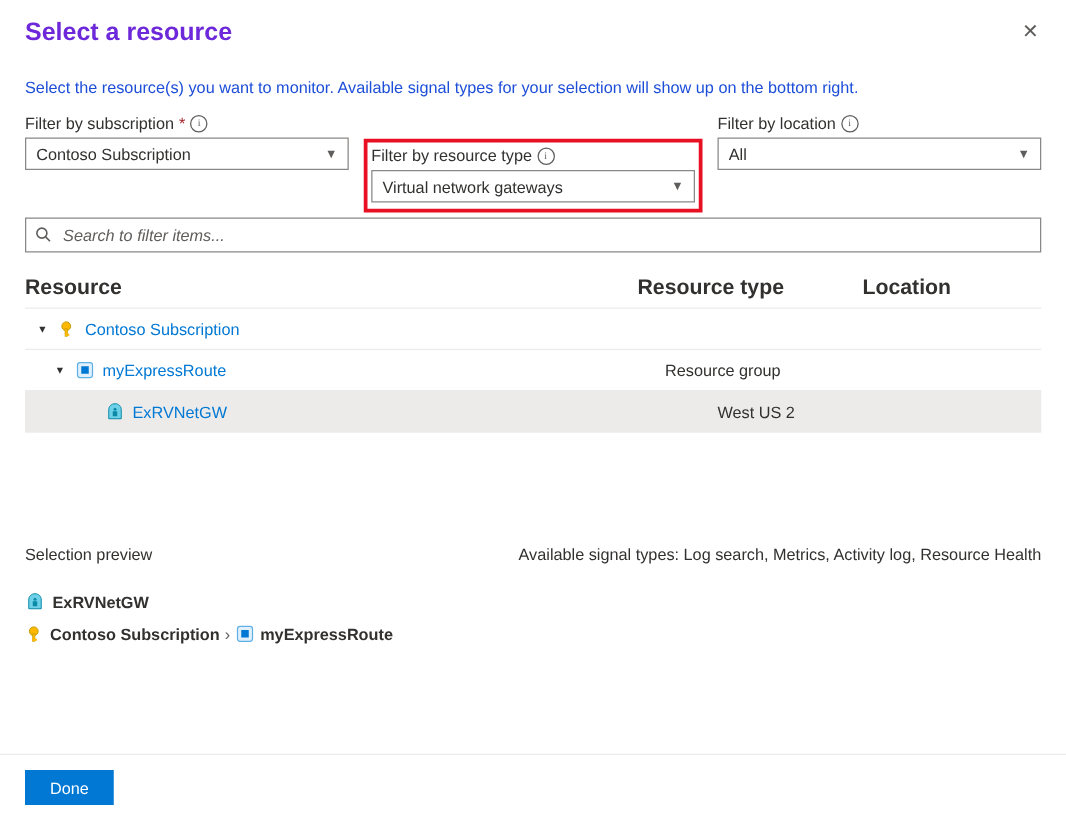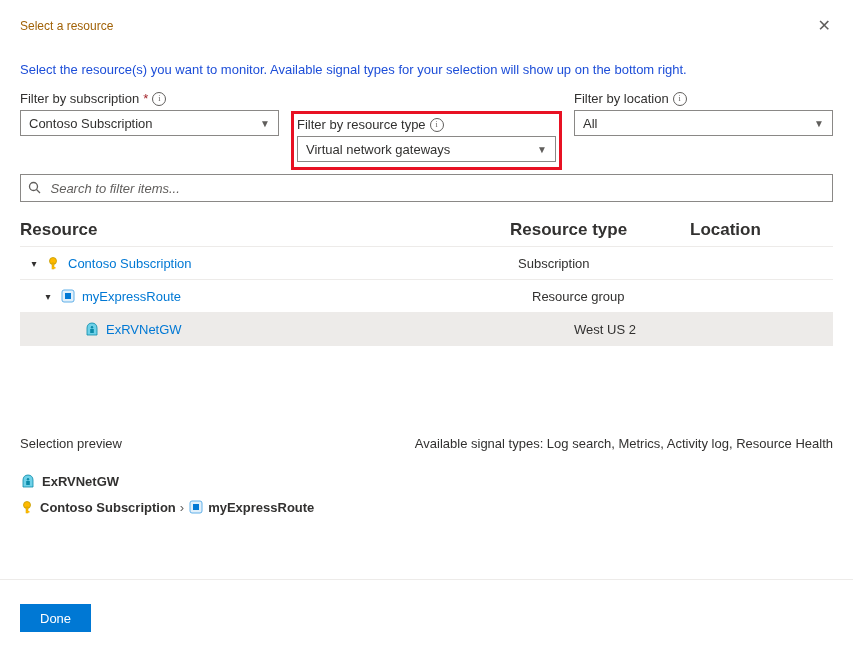--- a/index.html
+++ b/index.html
@@ -9,21 +9,21 @@
     height: 656px;
     font-family: "Segoe UI", Arial, sans-serif;
     font-size: 13px;
     color: #323130;
     background: #fff;
     overflow: hidden;
     position: relative;
   }
   .panel { padding: 14px 20px 0 20px; }
   .header-row { display:flex; align-items:center; justify-content:space-between; }
-  .title { font-size: 12px; font-weight:400; color:#a16207; }
+  .title { font-size: 20px; font-weight:700; color:#6d28d9; }
   .close-x {
     font-size:16px; color:#605e5c; cursor:pointer; padding:4px 2px;
     line-height:1;
   }
   .subtext { margin-top:24px; font-size:13px; color:#1d4ed8; }
   .filters-row {
     display:flex; gap:18px; margin-top:14px;
   }
   .filter-col { display:flex; flex-direction:column; }
   .filter-col.sub { width: 260px; }
@@ -98,21 +98,21 @@
   }
   .preview-row { display:flex; justify-content:space-between; align-items:center; font-size:13px;gap:42px; }
   .signal-types { color:#323130; }
   .preview-sel { margin-top:22px; display:flex; align-items:center; gap:6px; font-weight:600; }
   .preview-path { margin-top:10px; display:flex; align-items:center; gap:4px; font-weight:600; }
   .path-sep { color:#605e5c; font-weight:400; }
 
   .footer {
     position:absolute; left:0; right:0; bottom:0;
     border-top:1px solid #edebe9;
-    padding:24px 20px;
+    padding:12px 20px;
   }
   .done-btn {
     background:#0078d4; color:#fff; border:none; height:28px;
     padding:0 20px; font-size:13px; cursor:pointer;
   }
 
   
   .ico { width:16px; height:16px; display:inline-block; }
 </style>
 </head>
@@ -203,21 +203,20 @@
   </div>
 
   <div class="tree-row">
     <div class="res-cell indent1">
       <span class="chev-toggle">▾</span>
       <svg class="ico">
           <use href="#ico-key"></use>
         </svg>
       <span class="link">Contoso Subscription</span>
     </div>
-    <div class="type-cell">Subscription</div>
     <div class="loc-cell"></div>
   </div>
 
   <div class="tree-row">
     <div class="res-cell indent2">
       <span class="chev-toggle">▾</span>
       <svg class="ico">
           <use href="#ico-rg"></use>
         </svg>
       <span class="link">myExpressRoute</span>

